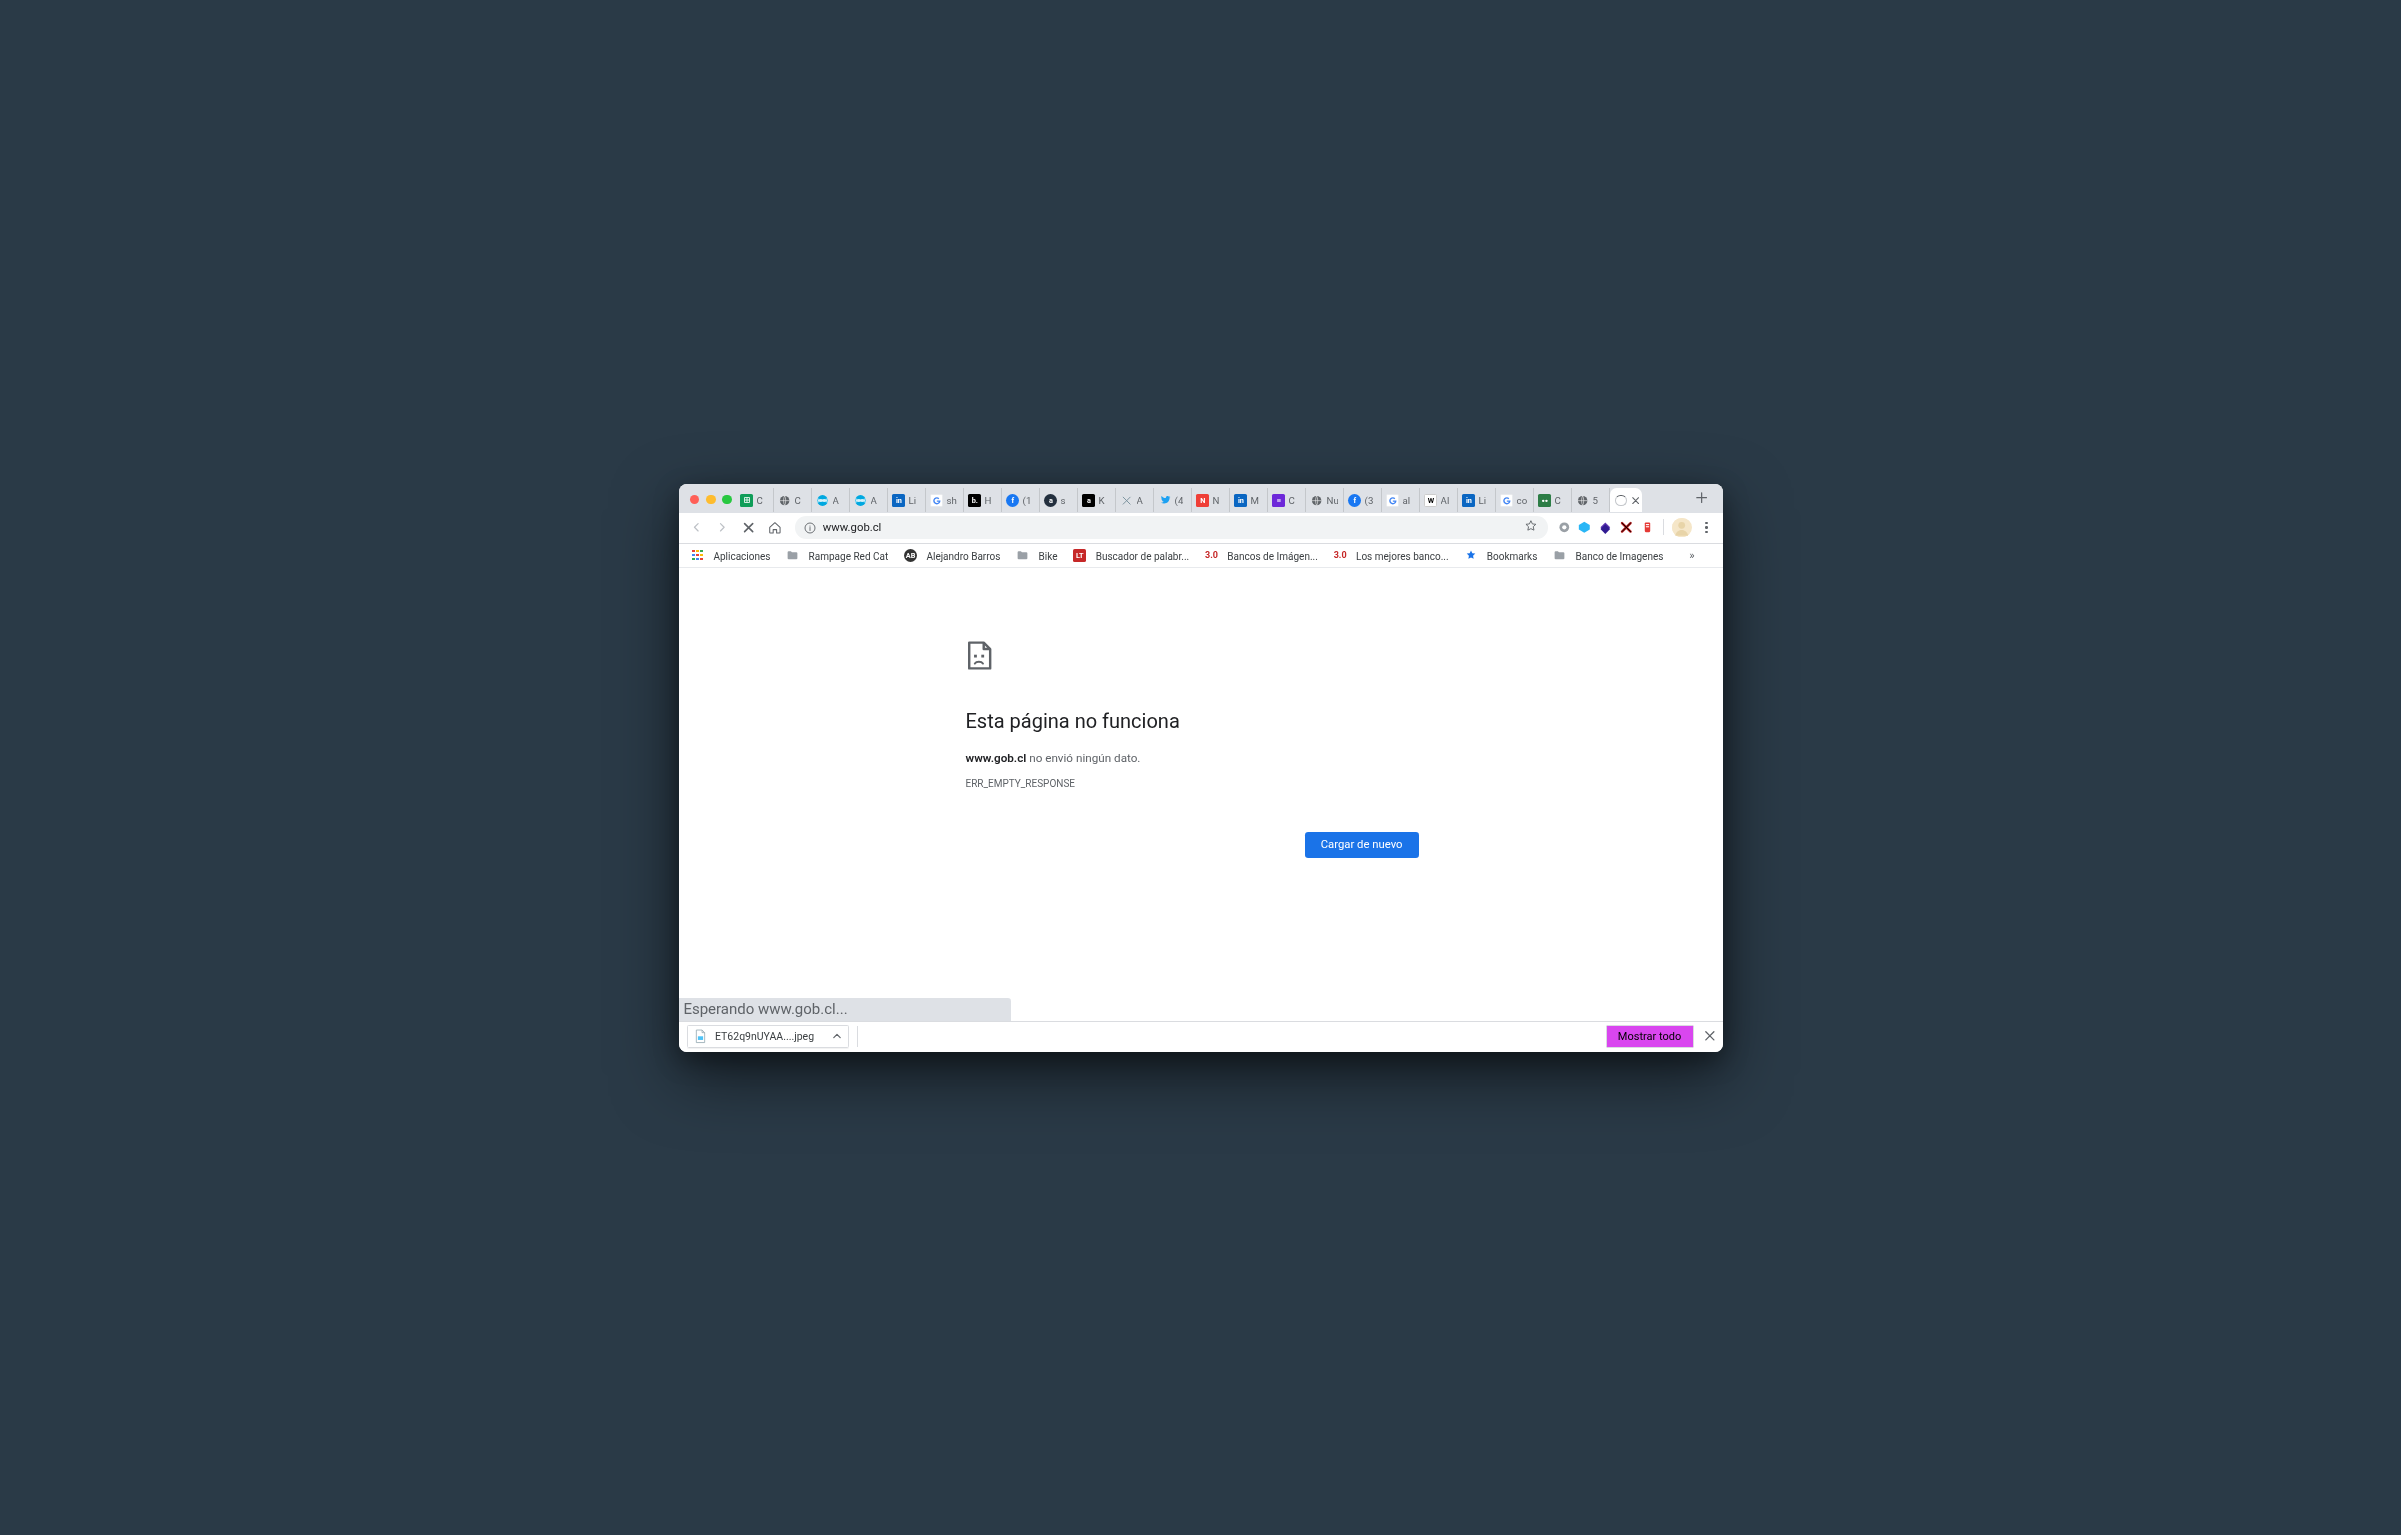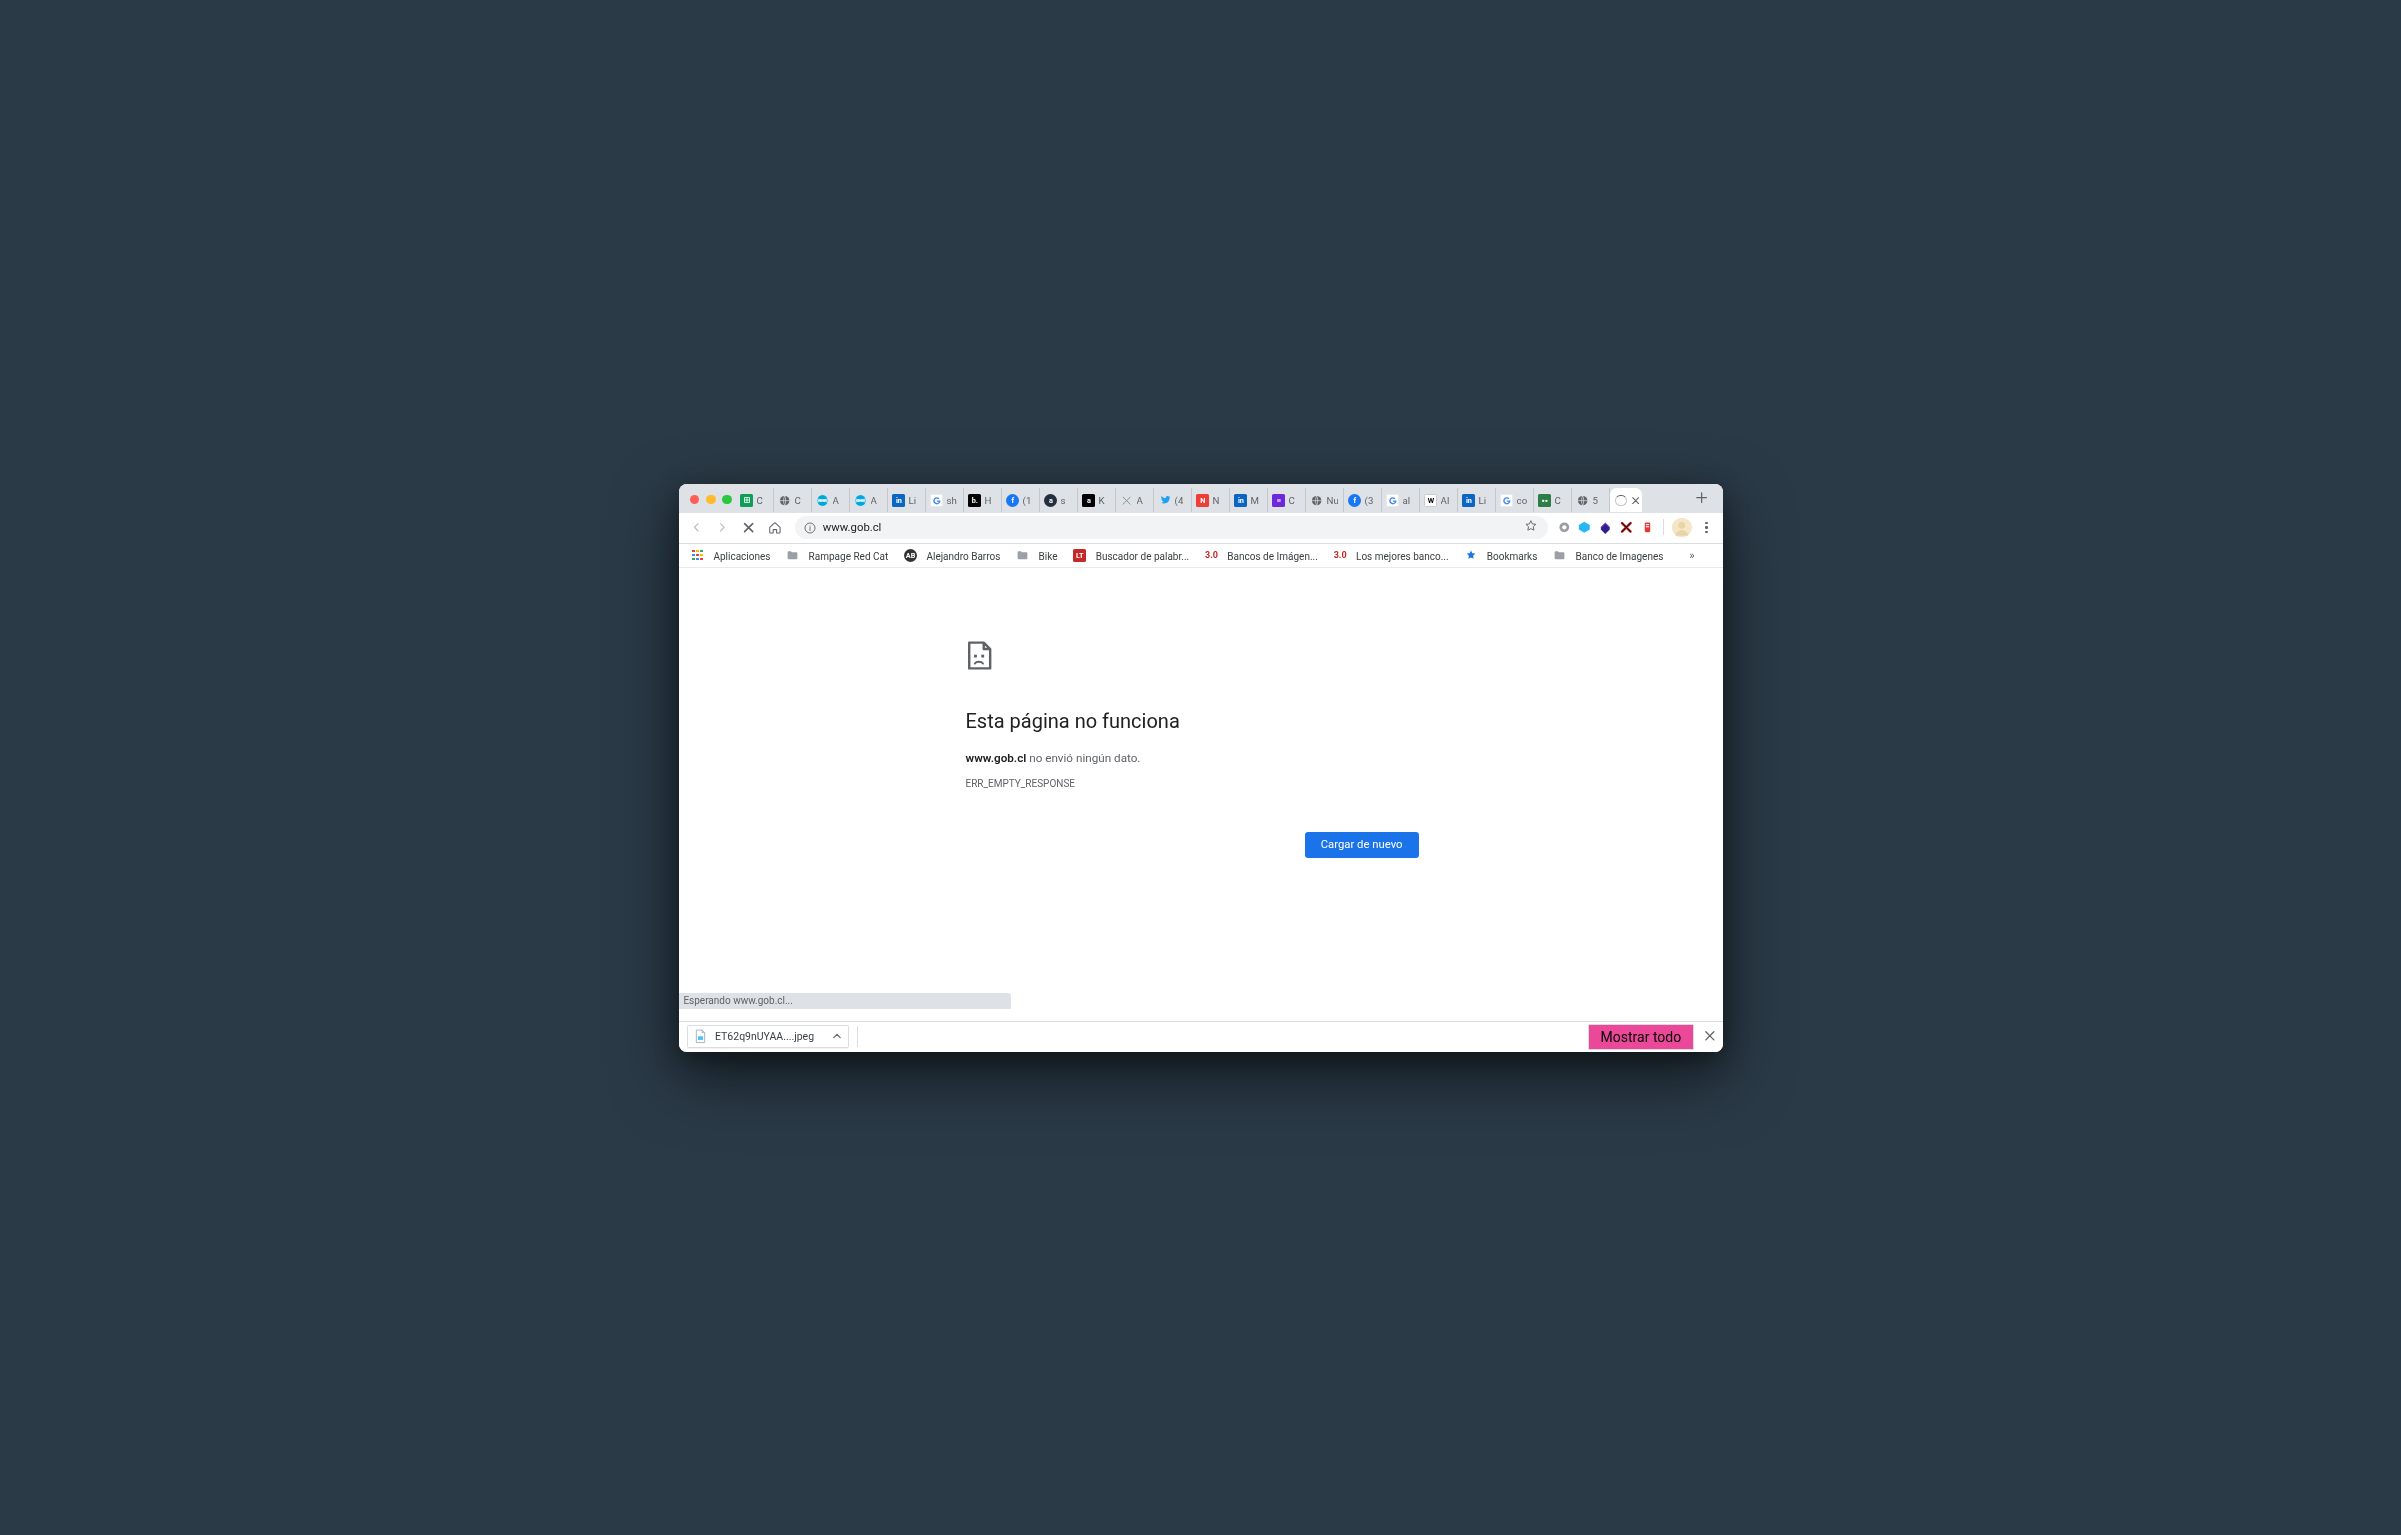--- a/index.html
+++ b/index.html
@@ -45,28 +45,28 @@
   
   .content { flex:1; background:#fff; position:relative; min-height:453px;}
   .error-block { position:absolute; left:287px; top:73px; width:453px; color:#202124;}
   .dead-icon { width:29px;height:29px; margin-bottom:36px;}
   .err-title { font-size:20px; font-weight:400; color:#202124; margin-bottom:18px;}
   .err-msg { font-size:11.7px; color:#5f6368; margin-bottom:13px;}
   .err-msg b { color:#202124; font-weight:600;}
   .err-code { font-size:10px; color:#5f6368; }
   .reload-btn { position:absolute; right:0; top:191px; background:#1a73e8; color:#fff; border:none; padding:6.5px 16px; font-size:11.3px; border-radius:3.2px; cursor:pointer;}
   
-  .status { position:absolute; left:0; bottom:12px; background:#dee1e6; color:#5f6368; font-size:10px; padding:2.4px 8px 2.4px 4.9px; border-top-right-radius:3.2px; min-width:332px;}
+  .status { position:absolute; left:0; bottom:0; background:#dee1e6; color:#5f6368; font-size:15px; padding:2.4px 8px 2.4px 4.9px; border-top-right-radius:3.2px; min-width:332px;}
   
   .downloads { height:31px; background:#fff; border-top:0.8px solid #dadce0; display:flex; align-items:center; padding:0 8px; font-size:10.5px; color:#3c4043;}
   .dl-item { display:flex; align-items:center; gap:8px; padding:3.2px 6.5px; border:0.8px solid #dadce0; border-radius:1.6px; margin-right:8px; box-shadow:0 0.8px 0.8px rgba(0,0,0,.05);}
   .dl-item .file-icon{width:13px;height:14.6px;}
   .dl-item .chev{font-size:9px;color:#5f6368;margin-left:11.3px;}
   .dl-divider{width:0.8px;height:21px;background:#dadce0;margin-right:auto;}
-  .show-all { border:0.8px solid #dadce0; padding:4px 11.3px; border-radius:1.6px; font-size:14px; cursor:pointer; background:#ec4899;}
+  .show-all { border:0.8px solid #dadce0; padding:4px 11.3px; border-radius:1.6px; font-size:11px; cursor:pointer; background:#d946ef;}
   .dl-close { margin-left:11.3px; font-size:13px; color:#5f6368; cursor:pointer;}
   
   .fv{width:13px;height:13px;border-radius:1.6px;display:flex;align-items:center;justify-content:center;font-size:7.3px;font-weight:700;color:#fff;}
   .fv-sheet{background:#0f9d58;}
   .fv-li{background:#0a66c2;}
   .fv-g{background:#fff;border:0.8px solid #e8eaed;}
   .fv-b{background:#000;}
   .fv-fb{background:#1877f2;border-radius:50%;}
   .fv-amz{background:#232f3e;border-radius:50%;}
   .fv-kw{background:#000;}

